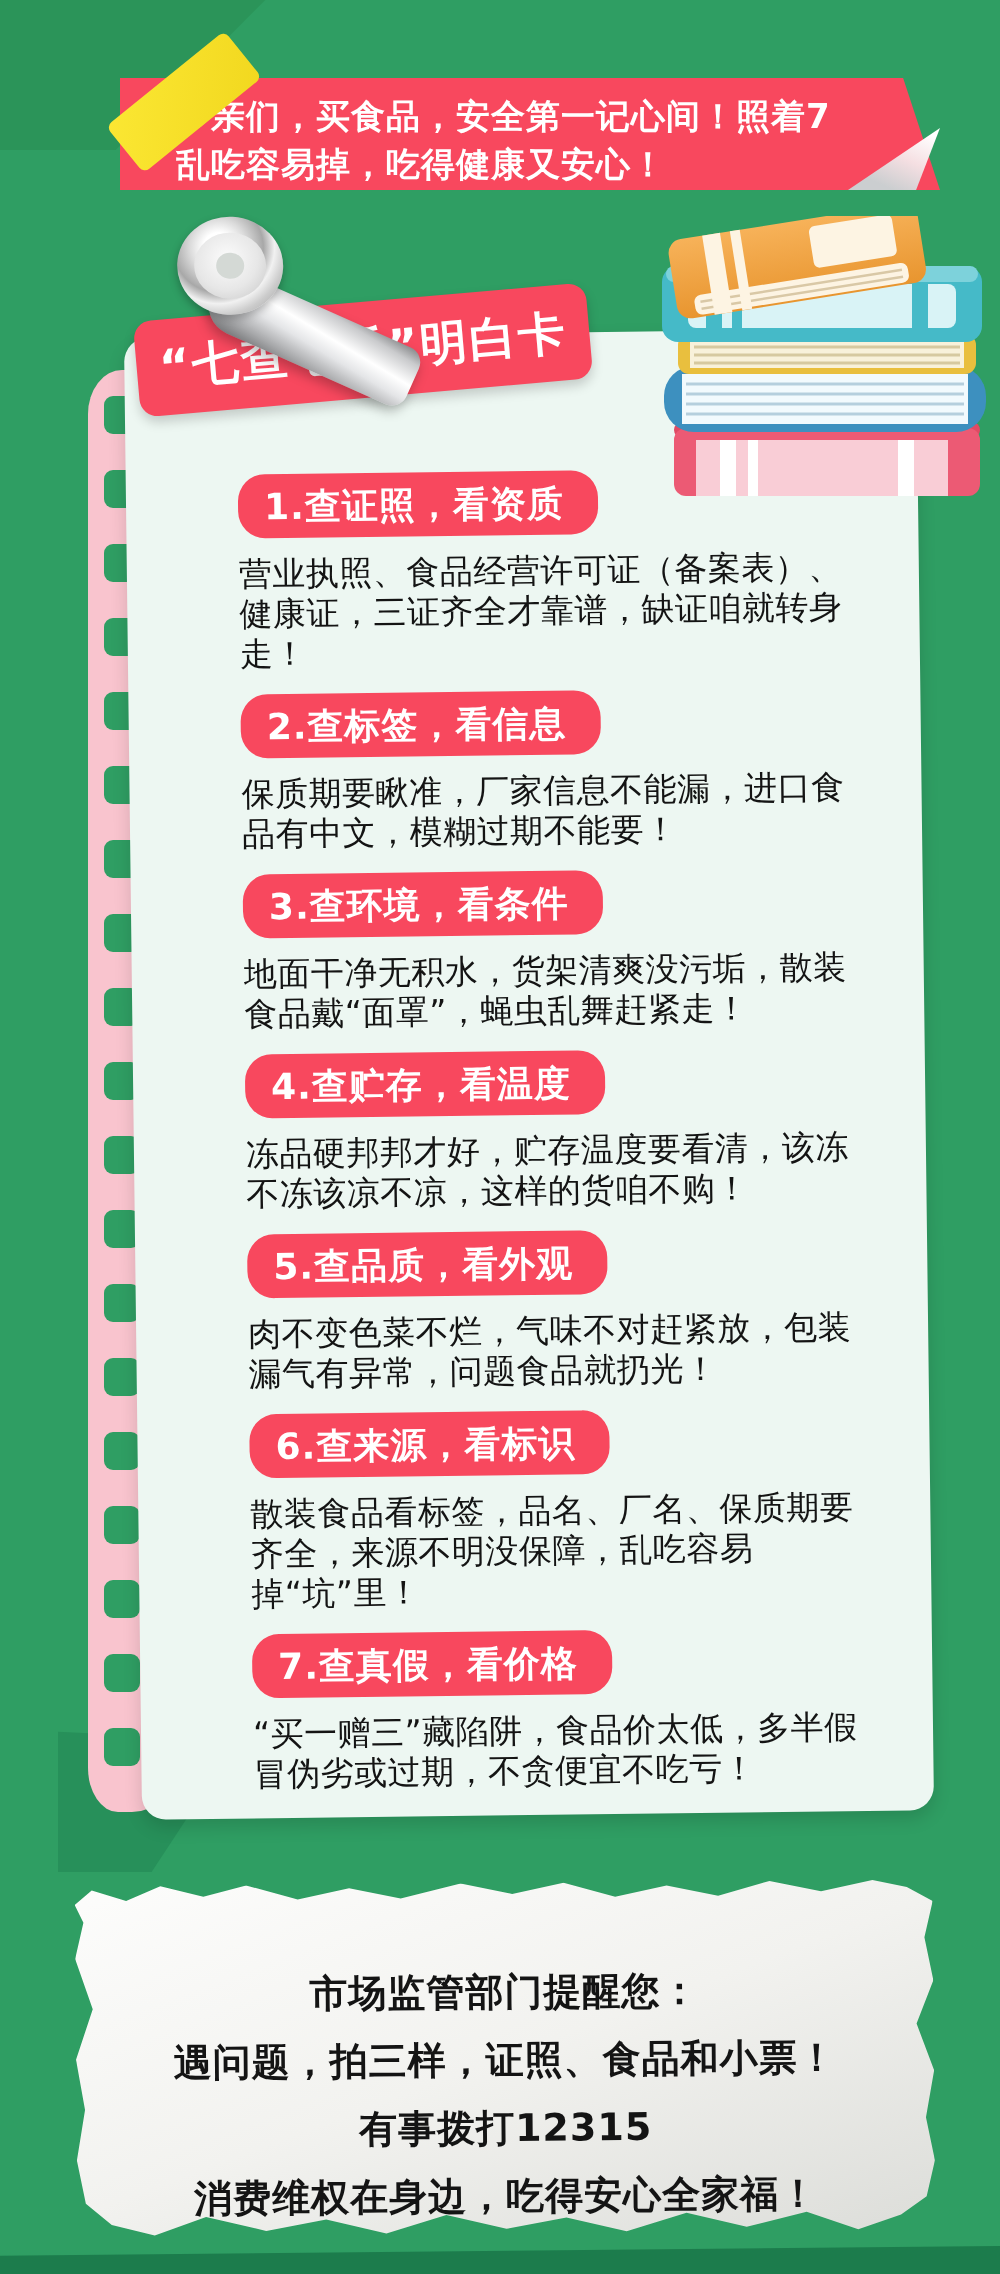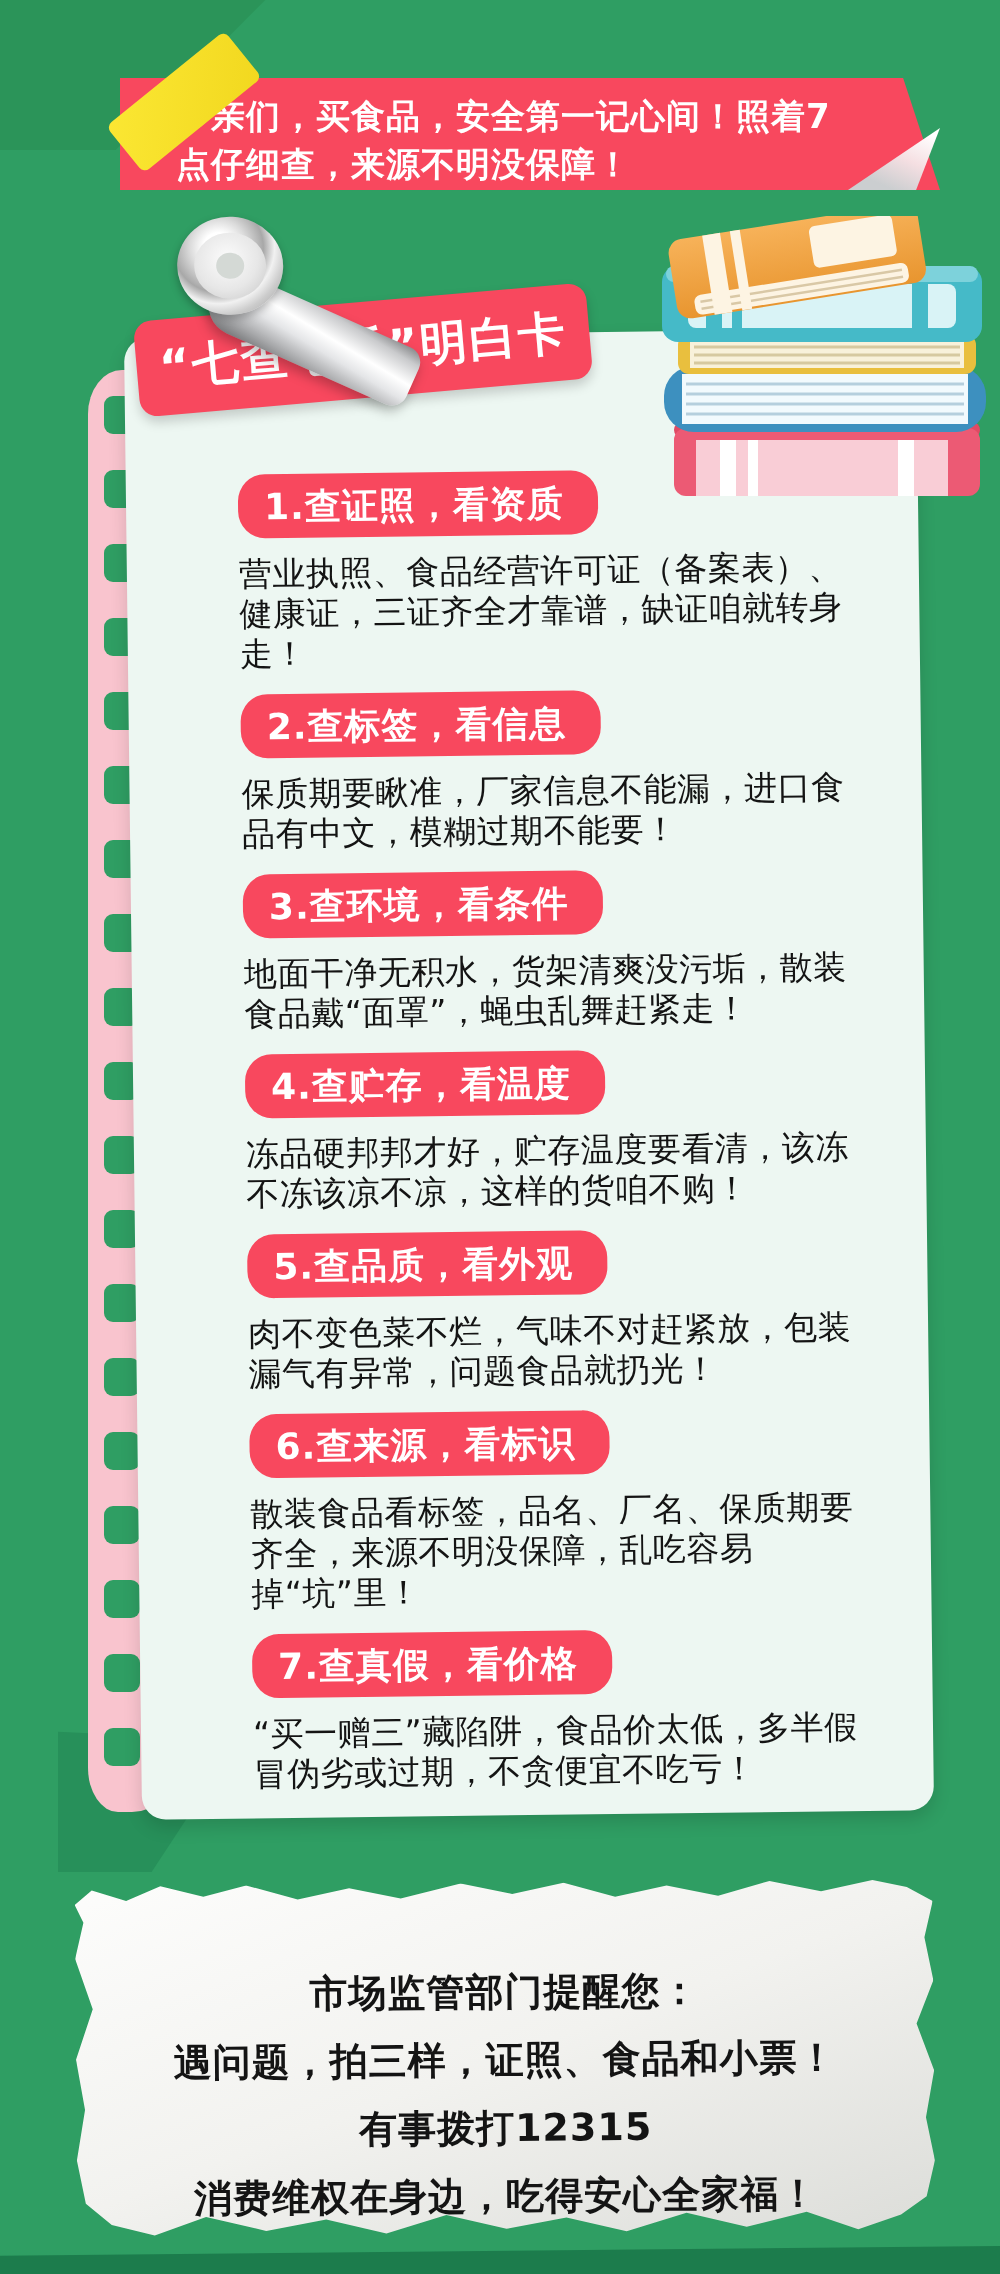--- a/index.html
+++ b/index.html
@@ -134,21 +134,21 @@
 <body>
 
 <div class="poster">
 
   <div class="shade-top"></div>
   <div class="shade-left"></div>
 
   <div class="banner">
     <div class="banner-text">
       <div>乡亲们，买食品，安全第一记心间！照着7</div>
-      <div>点仔细查，来源不明没保障！</div>
+      <div>乱吃容易掉，吃得健康又安心！</div>
     </div>
   </div>
   <div class="curl-fold" style="position:absolute; right:60px; top:128px;"></div>
   <div class="tape"></div>
 
   <div class="film">
       <div class="hole" style="top: 26px;"></div>
       <div class="hole" style="top: 100px;"></div>
       <div class="hole" style="top: 174px;"></div>
       <div class="hole" style="top: 248px;"></div>

